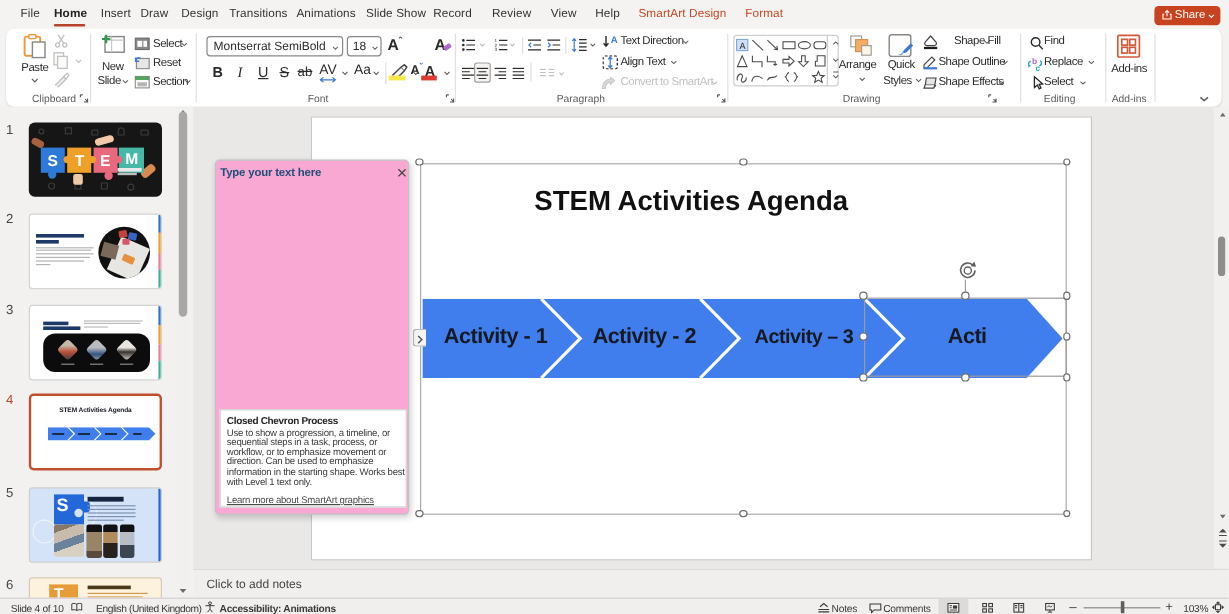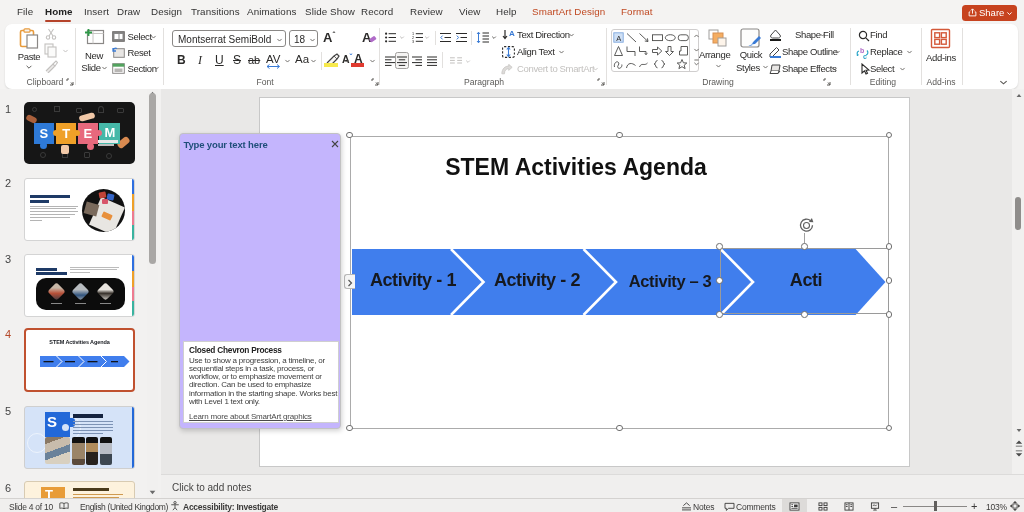--- a/index.html
+++ b/index.html
@@ -582,21 +582,21 @@
   <div class="handle" style="left:640px;top:222.4px;"></div>
   <div class="handle" style="left:724.7px;top:222.4px;"></div>
 
   <div style="position:absolute;left:183px;top:185px;width:11px;height:15px;background:#f5f5f5;border:1px solid #b8b8b8;border-right:none;border-radius:3px 0 0 3px;">
     <svg style="position:absolute;left:2px;top:3.5px;" width="6" height="8" viewBox="0 0 6 8" fill="none" stroke="#555" stroke-width="1.2">
         <path d="M1.5 1 L4.5 4 L1.5 7"></path>
       </svg>
   </div>
 </div>
 
-<div id="textpane" style="position:absolute;left:178.5px;top:133px;width:162px;height:296px;background:#c4b5fd;border:1px solid #c2c2c2;border-radius:4px;box-shadow:1px 2px 5px rgba(0,0,0,0.18);">
+<div id="textpane" style="position:absolute;left:178.5px;top:133px;width:162px;height:296px;background:#f9a8d4;border:1px solid #c2c2c2;border-radius:4px;box-shadow:1px 2px 5px rgba(0,0,0,0.18);">
   <div style="position:absolute;left:4px;top:4.5px;font-size:9.5px;font-weight:bold;color:#1f4e79;letter-spacing:-0.15px;">Type your text here</div>
   <svg style="position:absolute;left:151px;top:6px;" width="8" height="8" viewBox="0 0 8 8" stroke="#444" stroke-width="1.1">
       <path d="M1 1 L7 7 M7 1 L1 7"></path>
     </svg>
   <div style="position:absolute;left:3.5px;top:207px;width:156px;height:82px;background:#fff;border:1px solid #cfcfcf;">
     <div style="position:absolute;left:5px;top:3px;font-size:8.3px;font-weight:bold;color:#222;letter-spacing:-0.25px;">Closed Chevron Process</div>
     <div style="position:absolute;left:5px;top:14.5px;width:150px;font-size:8px;line-height:8.25px;color:#3c3c3c;letter-spacing:-0.22px;white-space:nowrap;">Use to show a progression, a timeline, or<br>sequential steps in a task, process, or<br>workflow, or to emphasize movement or<br>direction. Can be used to emphasize<br>information in the starting shape. Works best<br>with Level 1 text only.</div>
     <div style="position:absolute;left:5px;top:70px;font-size:8px;color:#4a4a4a;text-decoration:underline;letter-spacing:-0.2px;">Learn more about SmartArt graphics</div>
   </div>
 </div>
@@ -622,21 +622,21 @@
 <div id="statusbar">
   <span style="position:absolute;left:9px;top:2.5px;font-size:8.5px;letter-spacing:-0.25px;">Slide 4 of 10</span>
   <svg style="position:absolute;left:59px;top:3px;" width="10" height="8" viewBox="0 0 12 9" fill="none" stroke="#3b3a39" stroke-width="1">
       <path d="M6 1.5 C4.5 0.5 2 0.5 1 1.2 V7.5 C2 6.8 4.5 6.8 6 7.8 C7.5 6.8 10 6.8 11 7.5 V1.2 C10 0.5 7.5 0.5 6 1.5 V7.8"></path>
     </svg>
   <span style="position:absolute;left:80px;top:2.5px;font-size:8.5px;letter-spacing:-0.35px;">English (United Kingdom)</span>
   <svg style="position:absolute;left:170px;top:2px;" width="10" height="10" viewBox="0 0 12 12" fill="none" stroke="#3b3a39" stroke-width="1">
       <circle cx="6" cy="2" r="1.4"></circle>
       <path d="M1.5 4.5 H10.5 M6 4.5 V8 M6 8 L3.5 11 M6 8 L8.5 11"></path>
     </svg>
-  <span style="position:absolute;left:183px;top:2.5px;font-size:8.5px;font-weight:bold;letter-spacing:-0.25px;">Accessibility: Investigate</span>
+  <span style="position:absolute;left:183px;top:2.5px;font-size:8.5px;font-weight:bold;letter-spacing:-0.25px;">Accessibility: Animations</span>
   <svg style="position:absolute;left:681px;top:3px;" width="11" height="9" viewBox="0 0 12 10" stroke="#3b3a39" fill="none" stroke-width="1">
       <path d="M2.5 4 L6 1 L9.5 4 M1 6.5 H11 M1 8.8 H11"></path>
     </svg>
   <span style="position:absolute;left:693px;top:2.5px;font-size:8.5px;">Notes</span>
   <svg style="position:absolute;left:724px;top:3px;" width="11" height="9" viewBox="0 0 12 10" stroke="#3b3a39" fill="none" stroke-width="1">
       <path d="M1 1.5 H11 V7 H5 L2.5 9.3 V7 H1 Z"></path>
     </svg>
   <span style="position:absolute;left:736px;top:2.5px;font-size:8.5px;">Comments</span>
   <div style="position:absolute;left:782px;top:0px;width:25px;height:13.5px;background:#dddbd9;"></div>
   <svg style="position:absolute;left:789px;top:2.5px;" width="11" height="9" viewBox="0 0 12 10" stroke="#3b3a39" fill="none" stroke-width="1">

